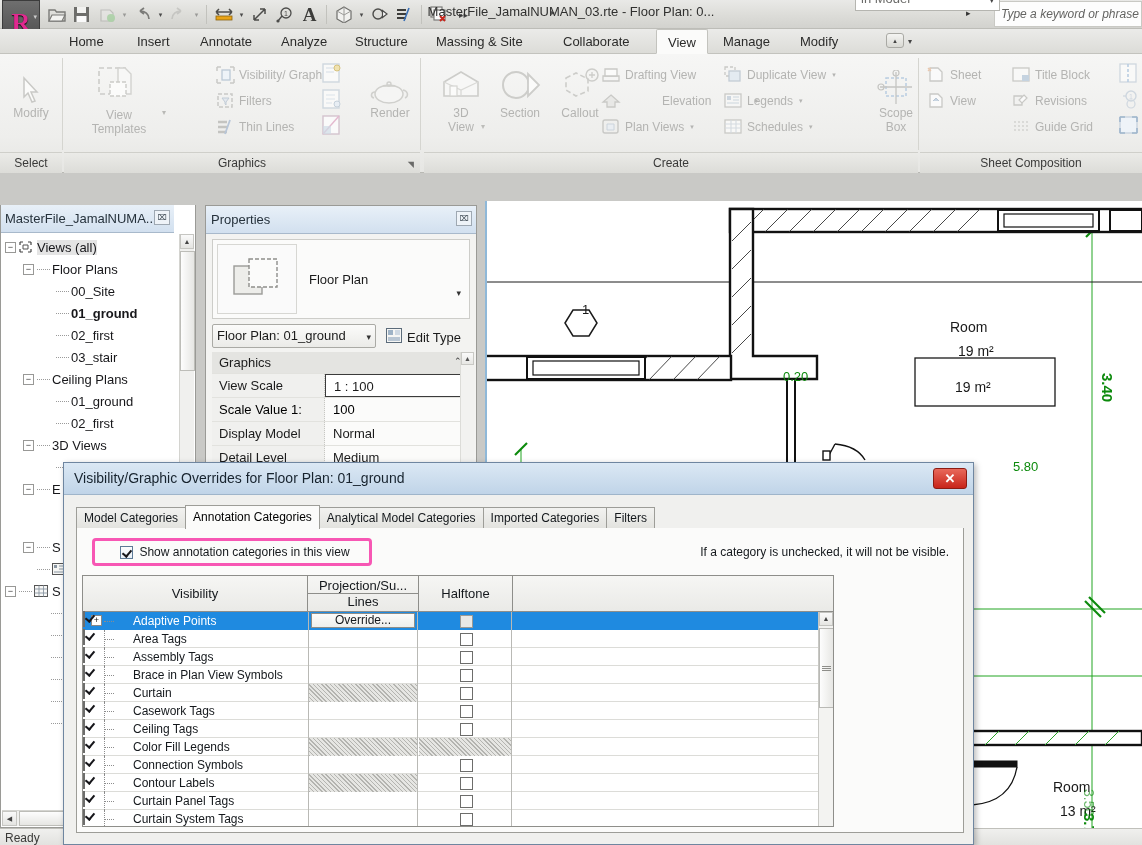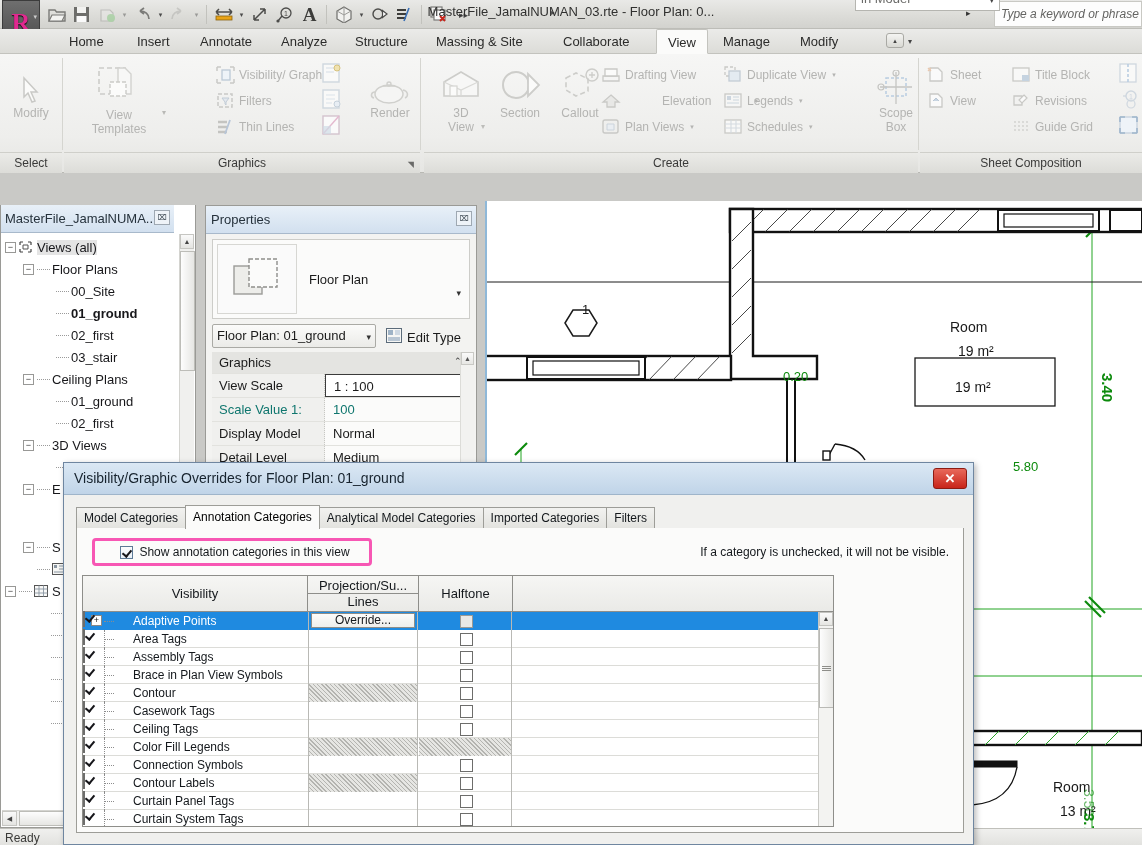--- a/index.html
+++ b/index.html
@@ -222,21 +222,21 @@
     font-size:13px; color:#1b1b1b; padding:4px 0 0 7px; white-space:nowrap;
   }
   .pgrow .v{ flex:1; background:#fbfbfa; font-size:13px; color:#1b1b1b; padding:4px 0 0 8px;}
   .pgrow.header{ height:22px; }
   .pgrow.header .k{
     width:242px; background:#e4e4e1; border-right:none; font-weight:normal;
     color:#1b1b1b; padding-top:3px;
   }
   .pgrow.header .chev{ width:16px; background:#e4e4e1; font-size:9px; color:#333; padding-top:4px;}
   .pgrow .v.boxed{ background:#fff; border:1px solid #3b3b3b; margin:0; padding-left:8px; }
-  .pgrow .k.gray, .pgrow .v.gray{ color:#0f766e; }
+  .pgrow .k.gray, .pgrow .v.gray{ color:#000000; }
   #props-gscroll{
     position:absolute; right:2px; top:146px; width:14px; height:128px; background:#f2f2f0;
     border-left:1px solid #dcdcd8;
   }
   #props-gscroll .a{ height:13px; text-align:center; font-size:7px; line-height:12px; color:#555;
     background:linear-gradient(to bottom,#fafafa,#e7e7e4); border:1px solid #c9c9c5;}
   #props-gscroll .b{ position:absolute; bottom:0; left:0; width:14px; height:13px; text-align:center;
     font-size:7px; line-height:12px; color:#555;
     background:linear-gradient(to bottom,#fafafa,#e7e7e4); border:1px solid #c9c9c5;}
 
@@ -1236,21 +1236,21 @@
             <div class="c-half">
                 <span class="cbx halfcb"></span>
               </div>
             <div class="c-rest"></div>
           </div>
 
           <div class="trow">
             <div class="c-vis">
               <span class="dotsv"></span><span class="dots"></span>
               <span class="cbx on"></span>
-              <span class="nm">Contour</span>
+              <span class="nm">Curtain</span>
             </div>
             <div class="c-proj">
                 <span class="hatch"></span>
               </div>
             <div class="c-half">
                 <span class="cbx halfcb"></span>
               </div>
             <div class="c-rest"></div>
           </div>
 

